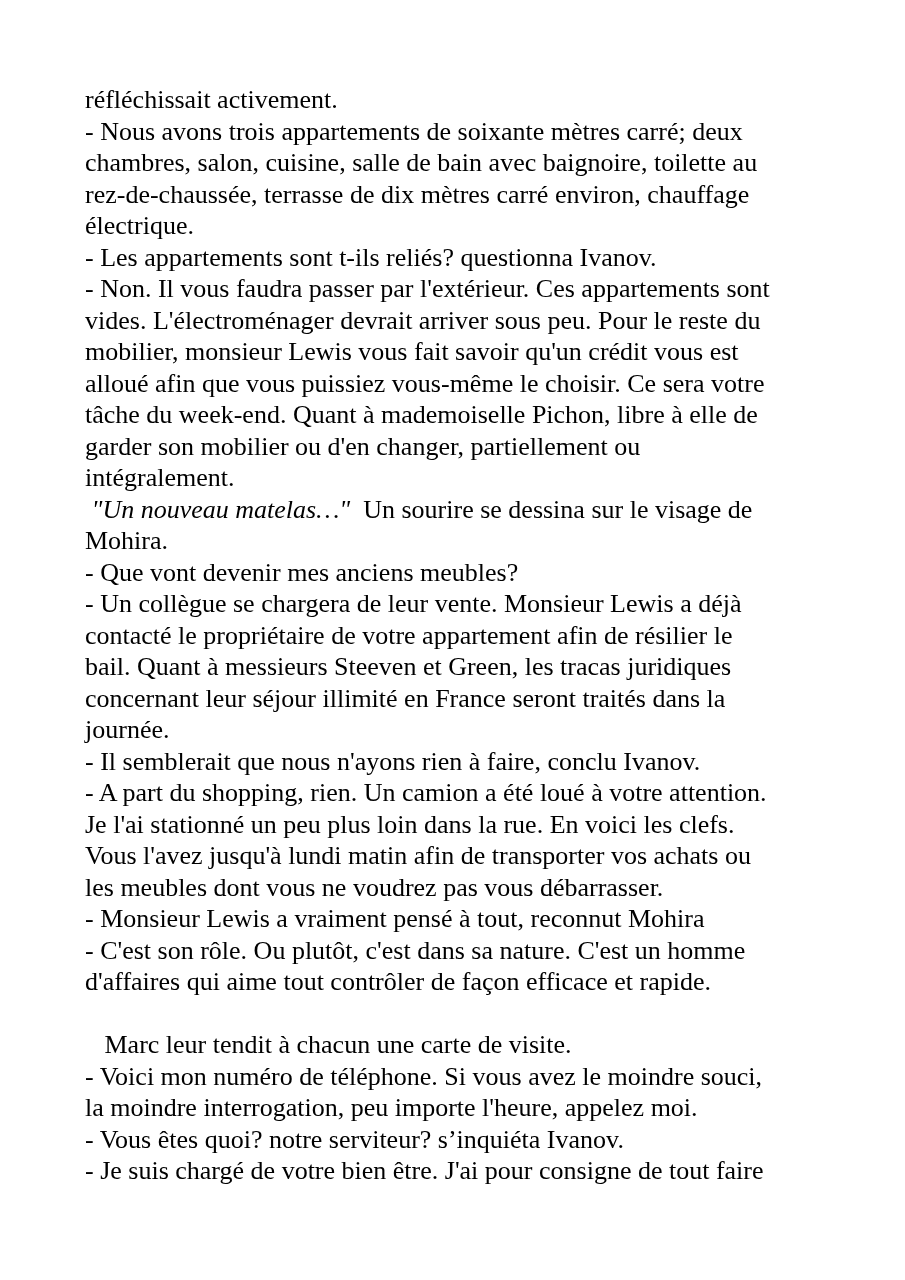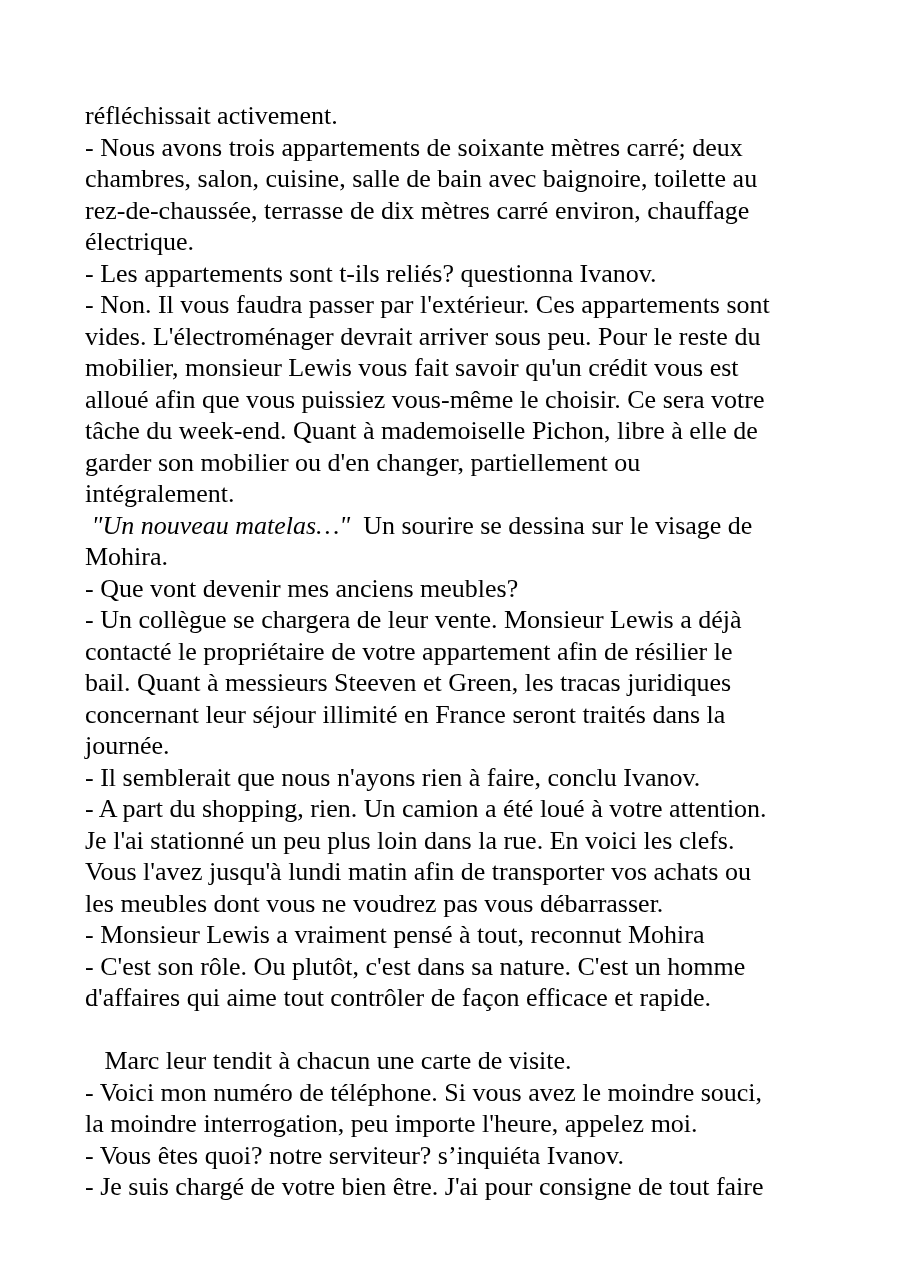--- a/index.html
+++ b/index.html
@@ -17,21 +17,20 @@
   .text-block {
     position: absolute;
     left: 85px;
     top: 84px;
     width: 745px;
     font-family: "Liberation Serif", serif;
     font-size: 26px;
     line-height: 31.5px;
     color: #000000;
     white-space: pre;
-    margin-top: 16px;
   }
   .line {
     min-height: 31.5px;
   }
   .italic {
     font-style: italic;
   }
 </style>
 </head>
 <body>

